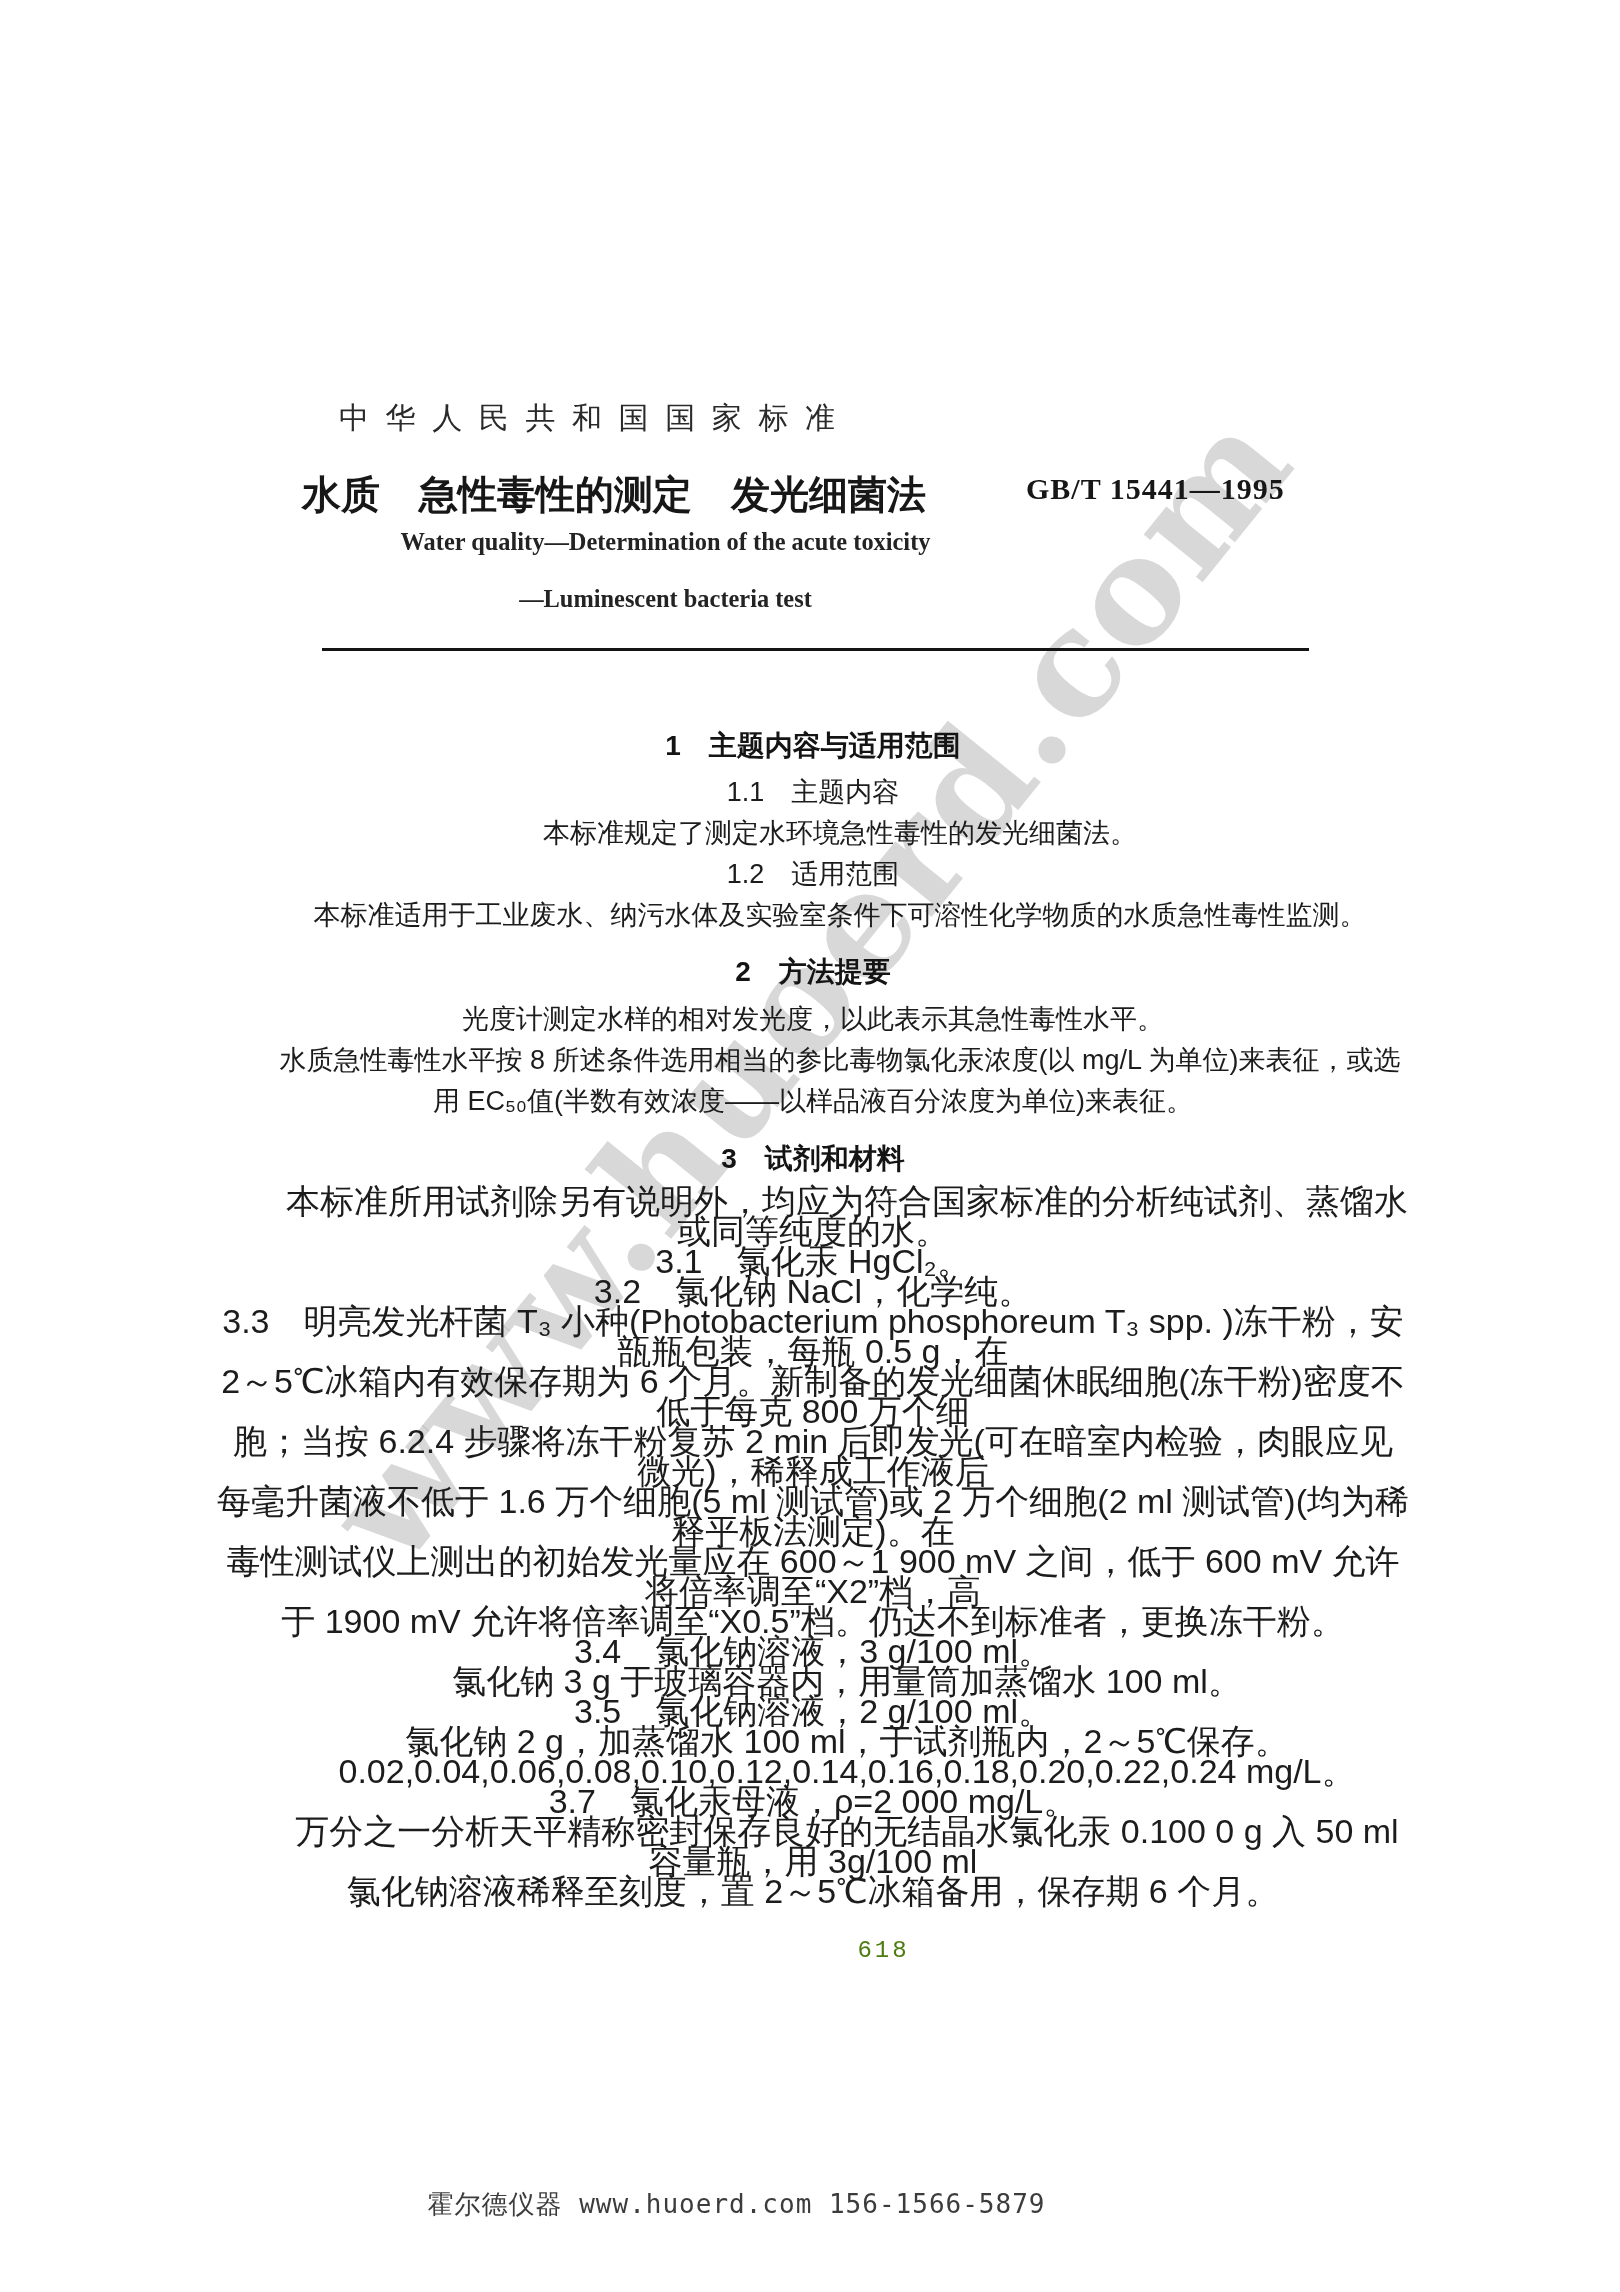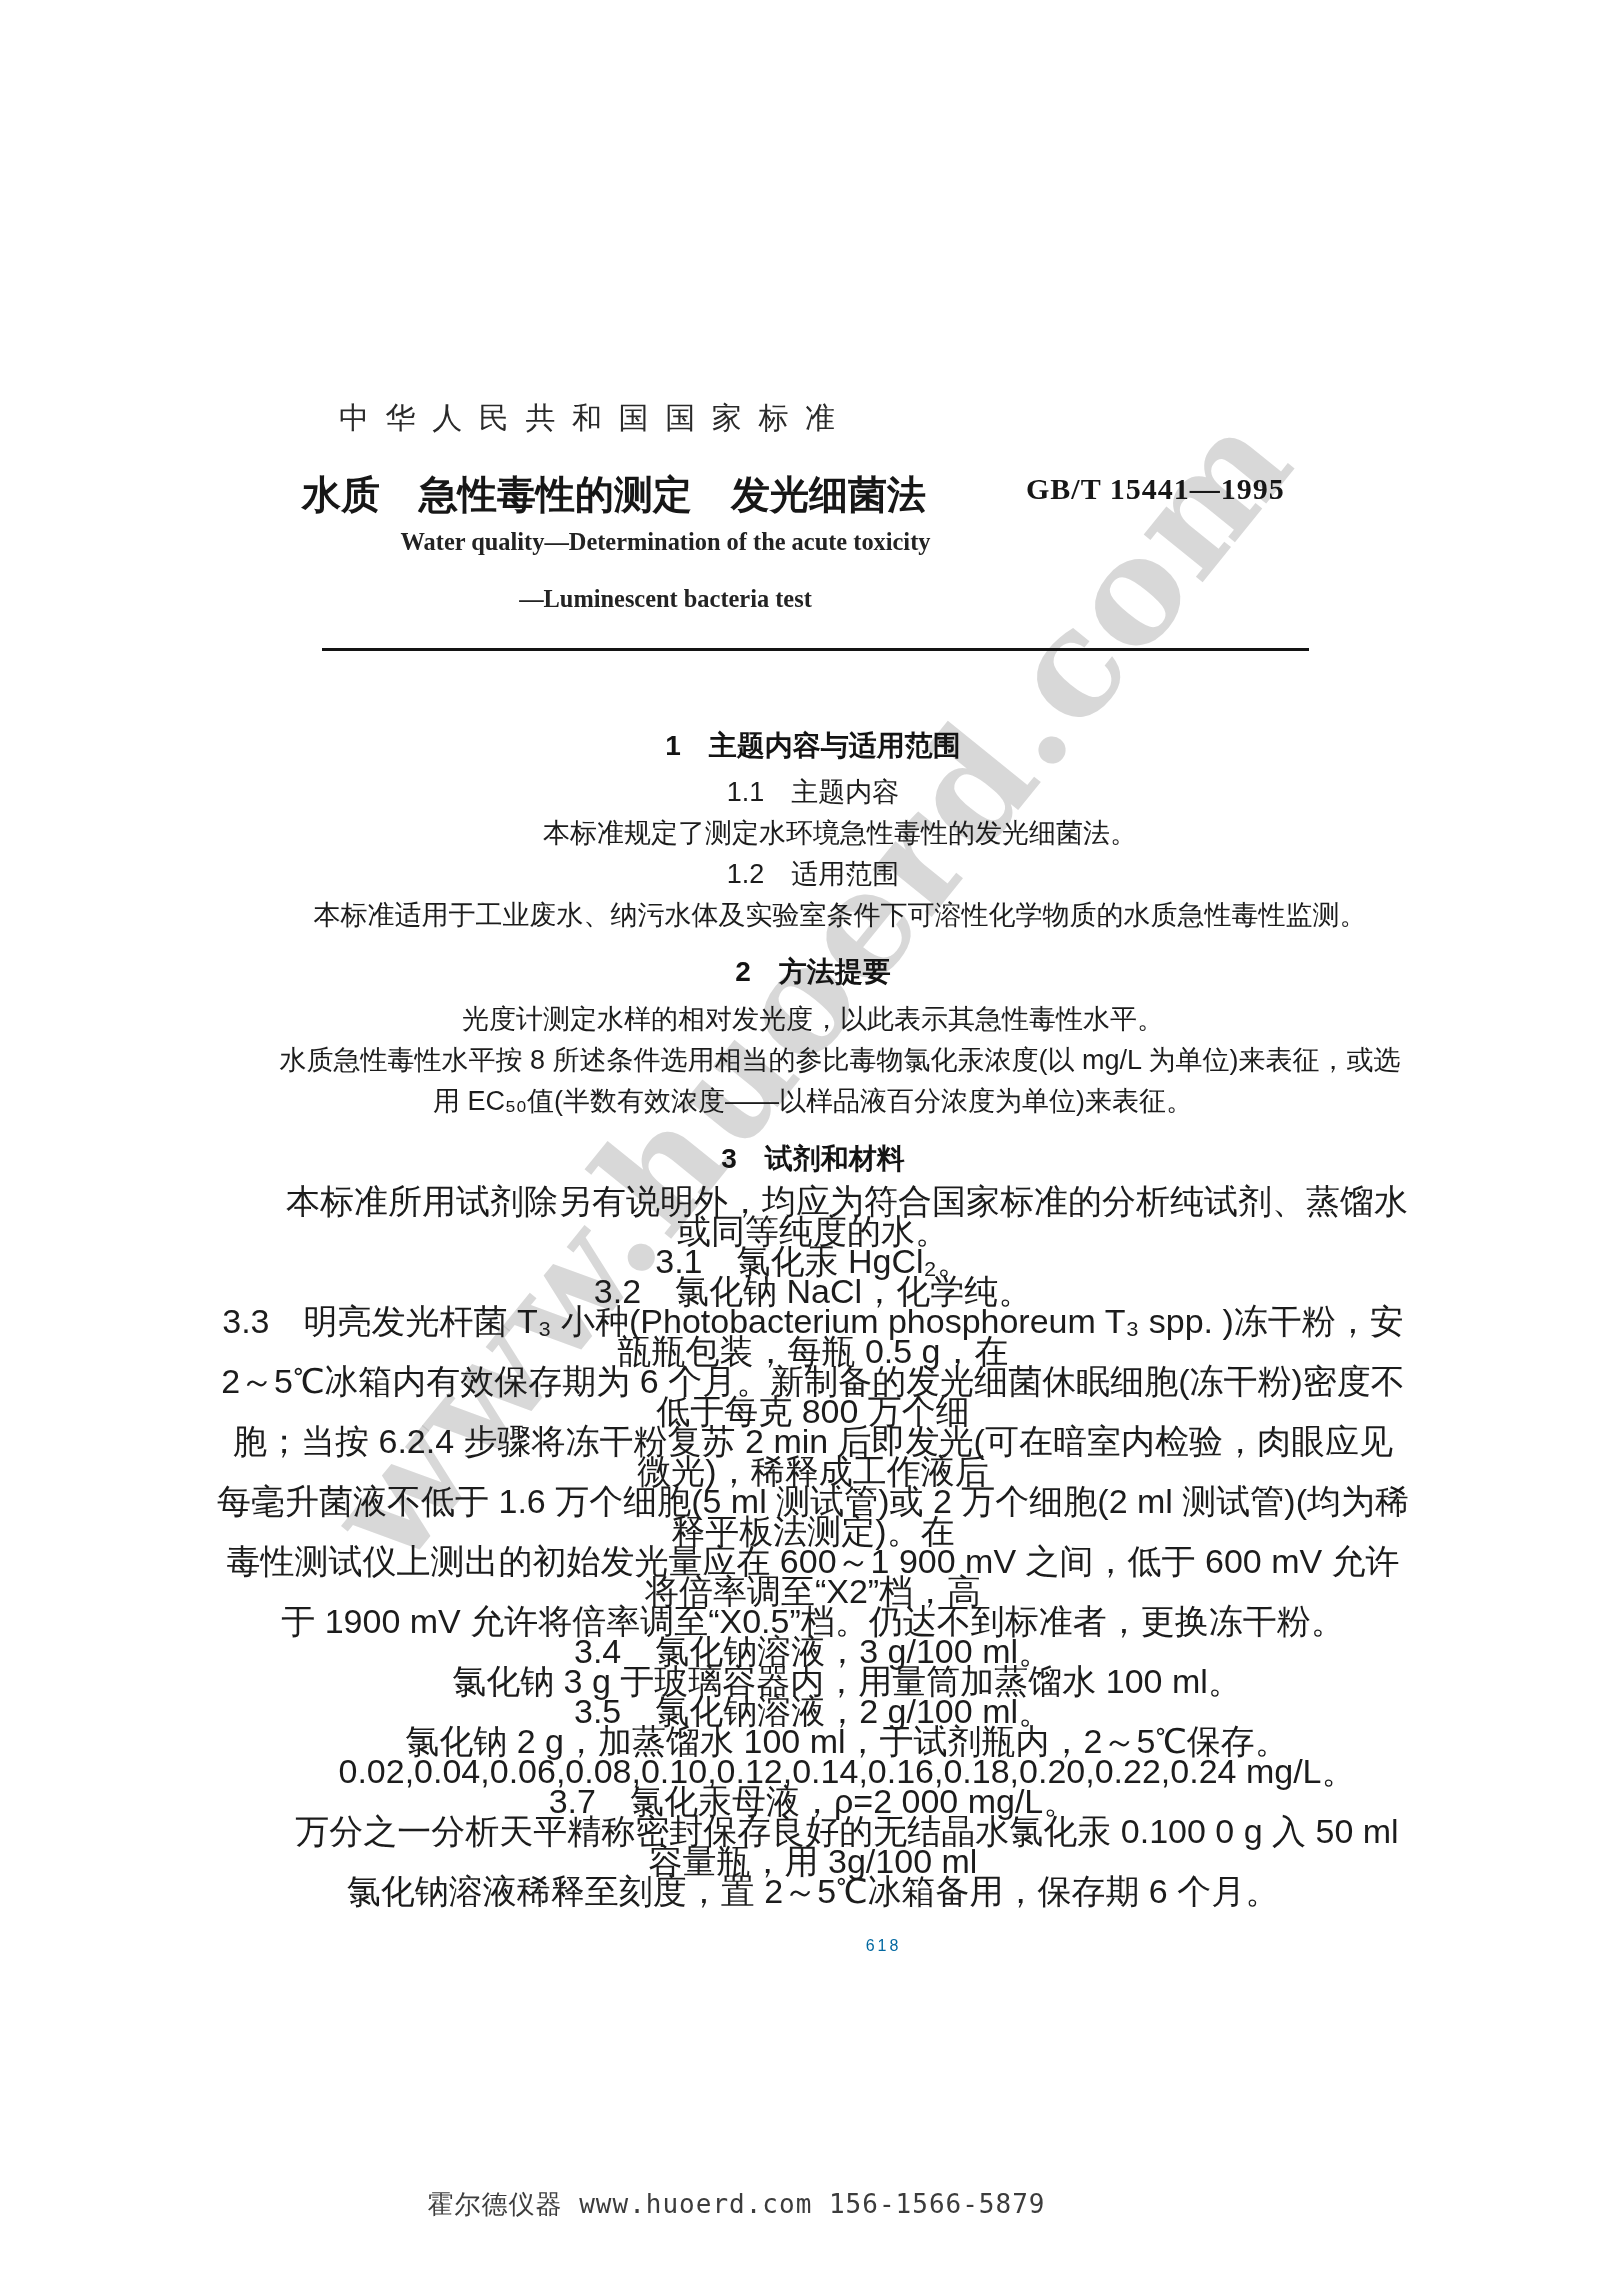--- a/index.html
+++ b/index.html
@@ -56,21 +56,21 @@
   .s3  .ln { line-height:30px; font-size:34px; }
   .ind { text-indent:2em; }
   
   .approval {
     margin-top:7.8px; border-top:2.9px solid #141414; padding-top:8.8px;
     display:flex; justify-content:space-between; align-items:baseline;
     font-weight:bold; font-size:29px; color:#151515;
   }
   .approval .eff { margin-right:135px; letter-spacing:2.9px; }
   .approval .app { letter-spacing:1px; }
-  .pageno { margin-top:31px; margin-left:141px; font-family:Liberation Sans, sans-serif; font-size:16px; letter-spacing:2.9px; color:#0369a1; }
+  .pageno { margin-top:31px; margin-left:141px; font-family:Liberation Mono, monospace; font-size:24px; letter-spacing:2.9px; color:#4d7c0f; }
   .contact {
     position:absolute; left:0; top:2187px; width:1547px; z-index:2;
     text-align:center; padding-right:90px; box-sizing:border-box;
     font-family:"DejaVu Sans Mono", monospace;
     font-size:26px; color:#3c3c3c; letter-spacing:1px;margin-left:8px;
   }
 </style>
 </head>
 <body>
 

